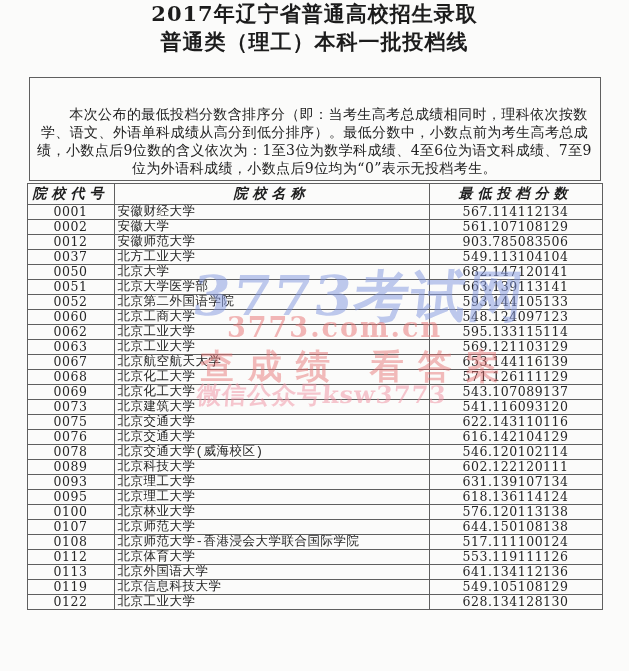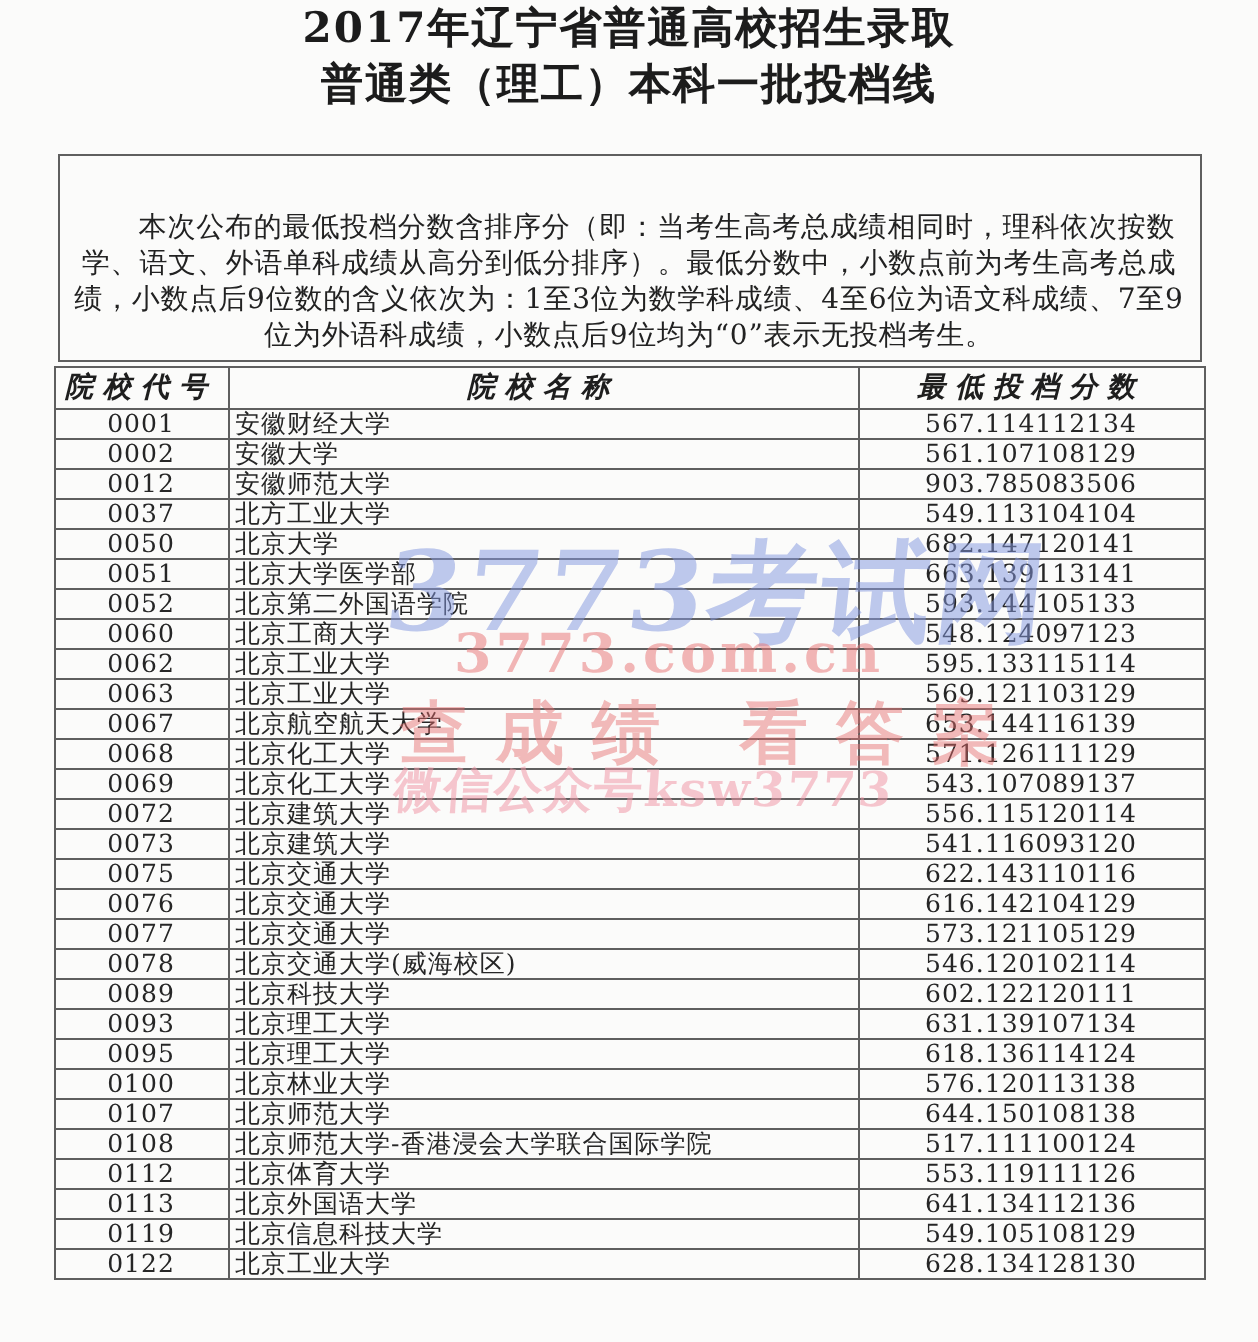--- a/index.html
+++ b/index.html
@@ -62,21 +62,21 @@
   .score-table td {
     font-size: 12.5px;
     height: 14px;
     line-height: 14px;
     color: #262626;
   }
   .col-code  { width: 86px; }
   .col-name  { width: 314px; }
   .col-score { width: 172px; }
   td.code, td.score { text-align: center; letter-spacing: 0.5px; }
-  td.name  { text-align: left; padding-left: 3px; letter-spacing: 0.5px; }
+  td.name  { text-align: left; padding-left: 3px; letter-spacing: 0.5px; font-family: Liberation Mono, monospace; }
 
   .wm {
     position: absolute;
     pointer-events: none;
     font-weight: bold;
     white-space: nowrap;
     z-index: 5;
   }
   .wm-logo {
     left: 193px;
@@ -191,43 +191,33 @@
           <td class="code">0068</td>
           <td class="name">北京化工大学</td>
           <td class="score">571.126111129</td>
         </tr>
         <tr>
           <td class="code">0069</td>
           <td class="name">北京化工大学</td>
           <td class="score">543.107089137</td>
         </tr>
         <tr>
-          <td class="code">0072</td>
-          <td class="name">北京建筑大学</td>
-          <td class="score">556.115120114</td>
-        </tr>
-        <tr>
           <td class="code">0073</td>
           <td class="name">北京建筑大学</td>
           <td class="score">541.116093120</td>
         </tr>
         <tr>
           <td class="code">0075</td>
           <td class="name">北京交通大学</td>
           <td class="score">622.143110116</td>
         </tr>
         <tr>
           <td class="code">0076</td>
           <td class="name">北京交通大学</td>
           <td class="score">616.142104129</td>
-        </tr>
-        <tr>
-          <td class="code">0077</td>
-          <td class="name">北京交通大学</td>
-          <td class="score">573.121105129</td>
         </tr>
         <tr>
           <td class="code">0078</td>
           <td class="name">北京交通大学(威海校区)</td>
           <td class="score">546.120102114</td>
         </tr>
         <tr>
           <td class="code">0089</td>
           <td class="name">北京科技大学</td>
           <td class="score">602.122120111</td>

